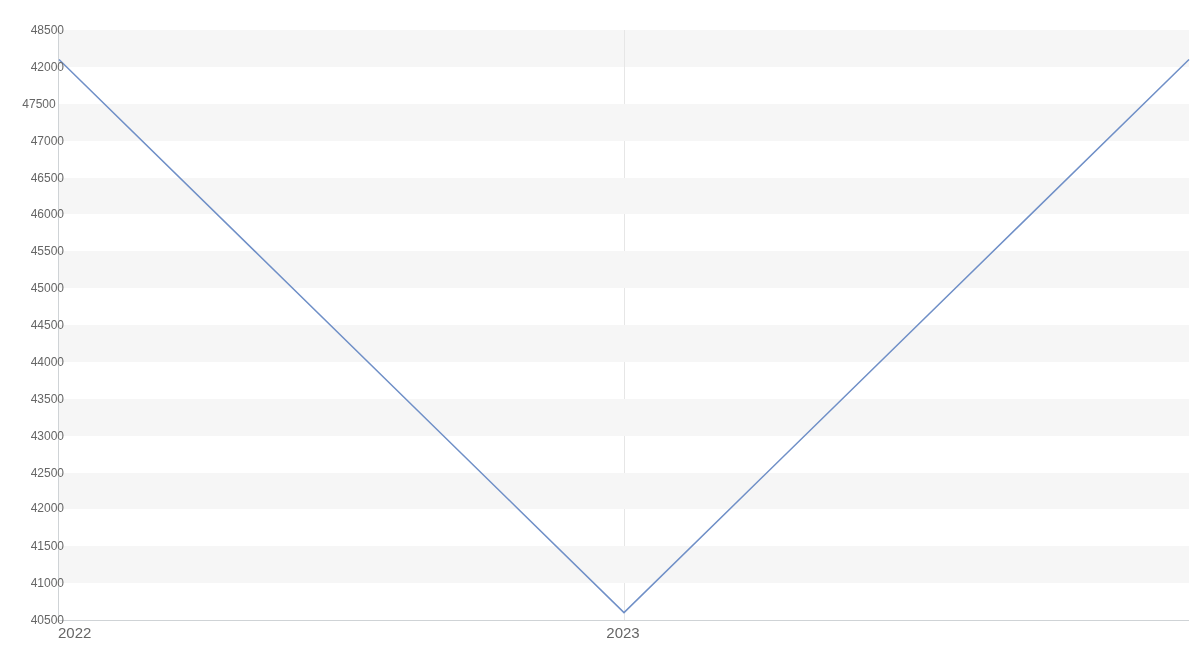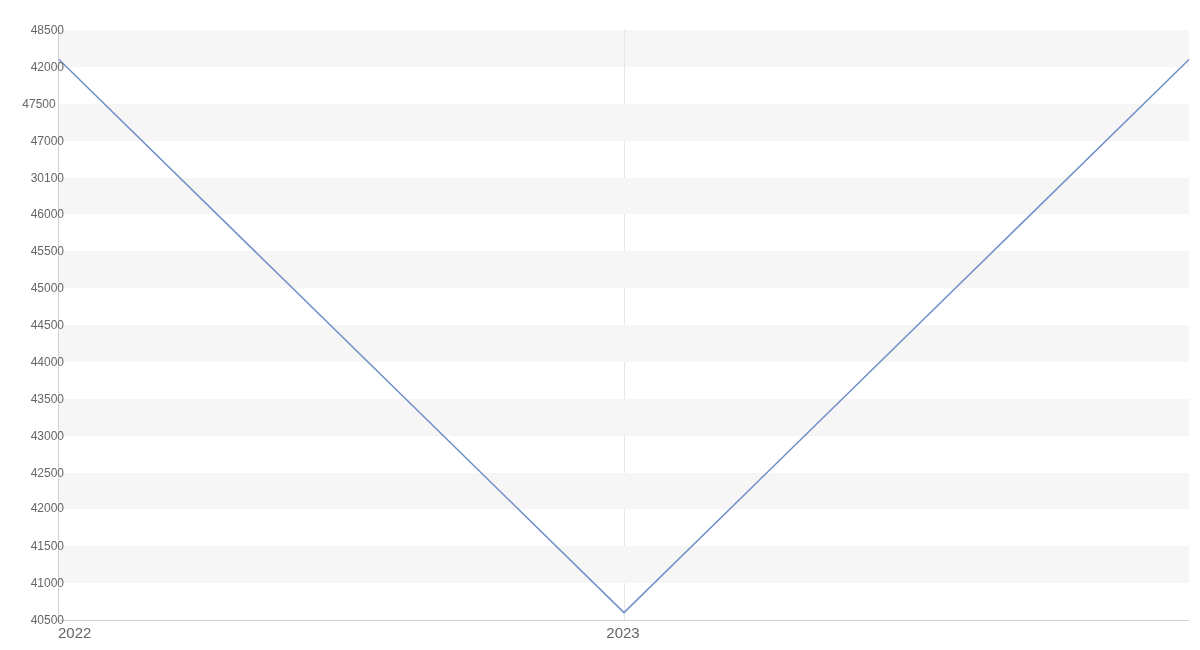--- a/index.html
+++ b/index.html
@@ -97,21 +97,21 @@
     <div class="ytick" style="top: 546.25px;">41500</div>
     <div class="ytick" style="top: 508px; text-align: right;">42000</div>
     <div class="ytick" style="top: 472.5px;">42500</div>
     <div class="ytick" style="top: 435.625px;">43000</div>
     <div class="ytick" style="top: 398.75px;">43500</div>
     <div class="ytick" style="top: 361.875px;">44000</div>
     <div class="ytick" style="top: 325px;">44500</div>
     <div class="ytick" style="top: 288.125px;">45000</div>
     <div class="ytick" style="top: 251.25px;">45500</div>
     <div class="ytick" style="top: 214.375px;">46000</div>
-    <div class="ytick" style="top: 177.5px;">30100</div>
+    <div class="ytick" style="top: 177.5px;">46500</div>
     <div class="ytick" style="top: 140.625px;">47000</div>
     <div class="ytick" style="top: 103.75px; text-align: center;">47500</div>
     <div class="ytick" style="top: 66.875px;">42000</div>
     <div class="ytick" style="top: 30px;">48500</div>
     <div class="xtick" style="transform: translateX(0px); left: 58px;">2022</div>
     <div class="xtick" style="left: 623px;">2023</div>
     <div class="xtick" style="transform: translateX(-100%); left: 1188px; margin-top: 32px;">2024</div>
   </div>
 
 </body></html>

